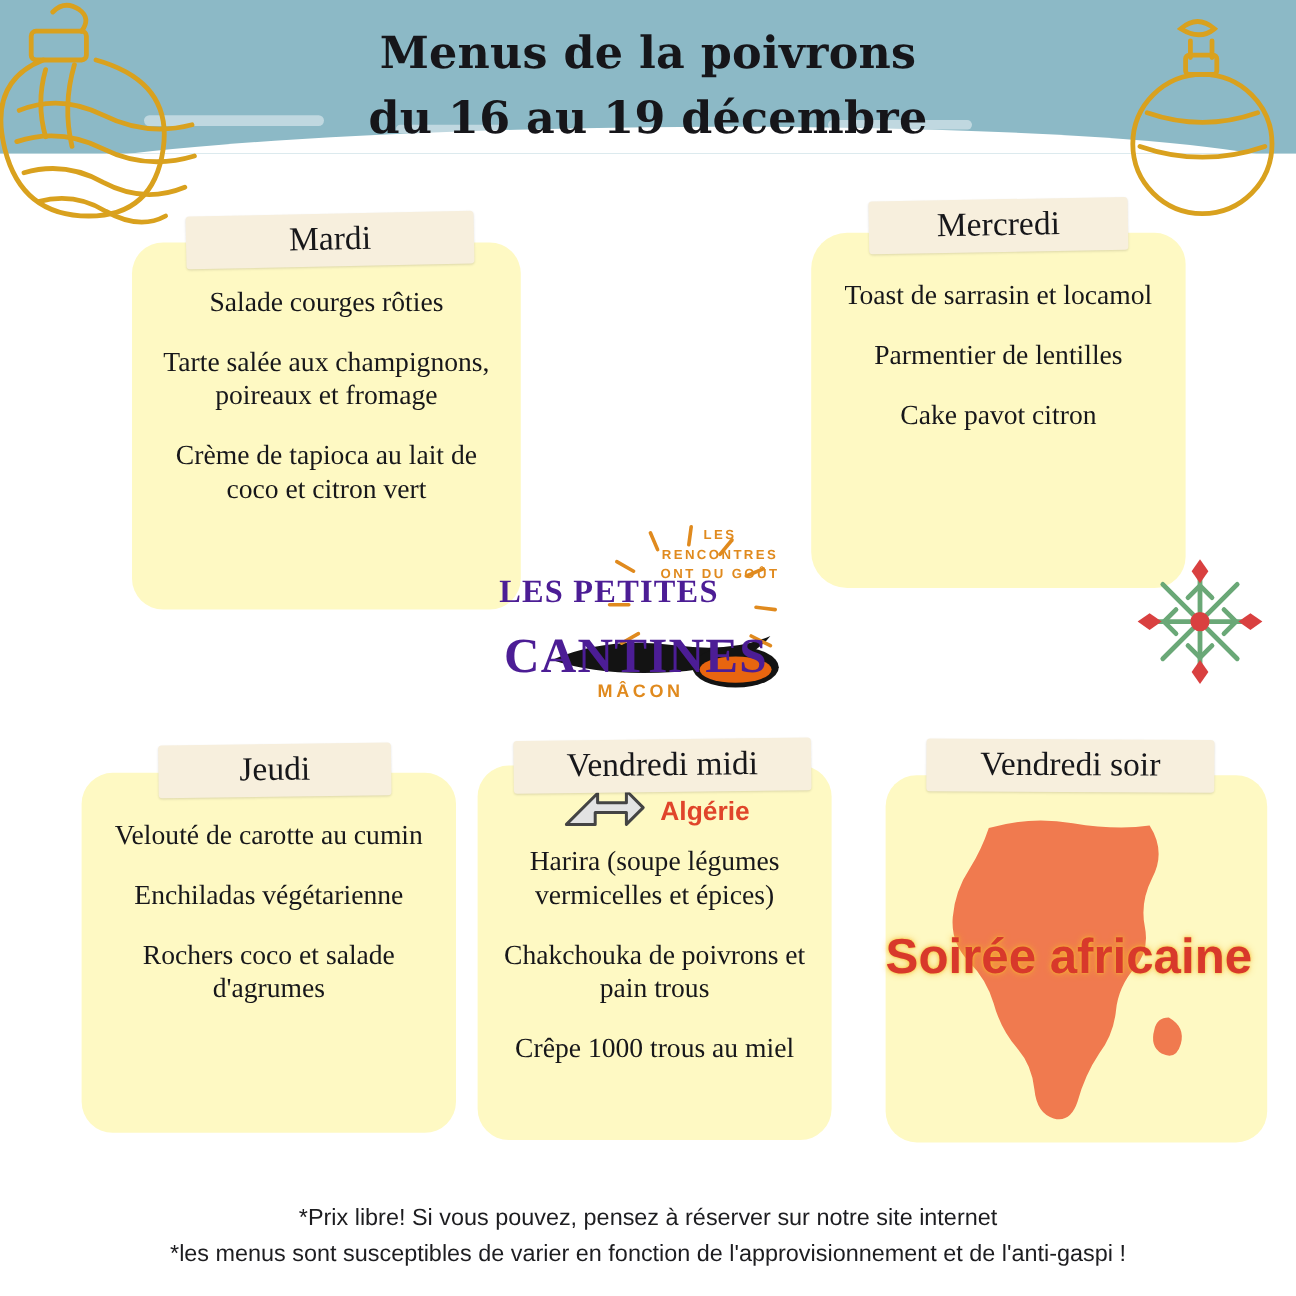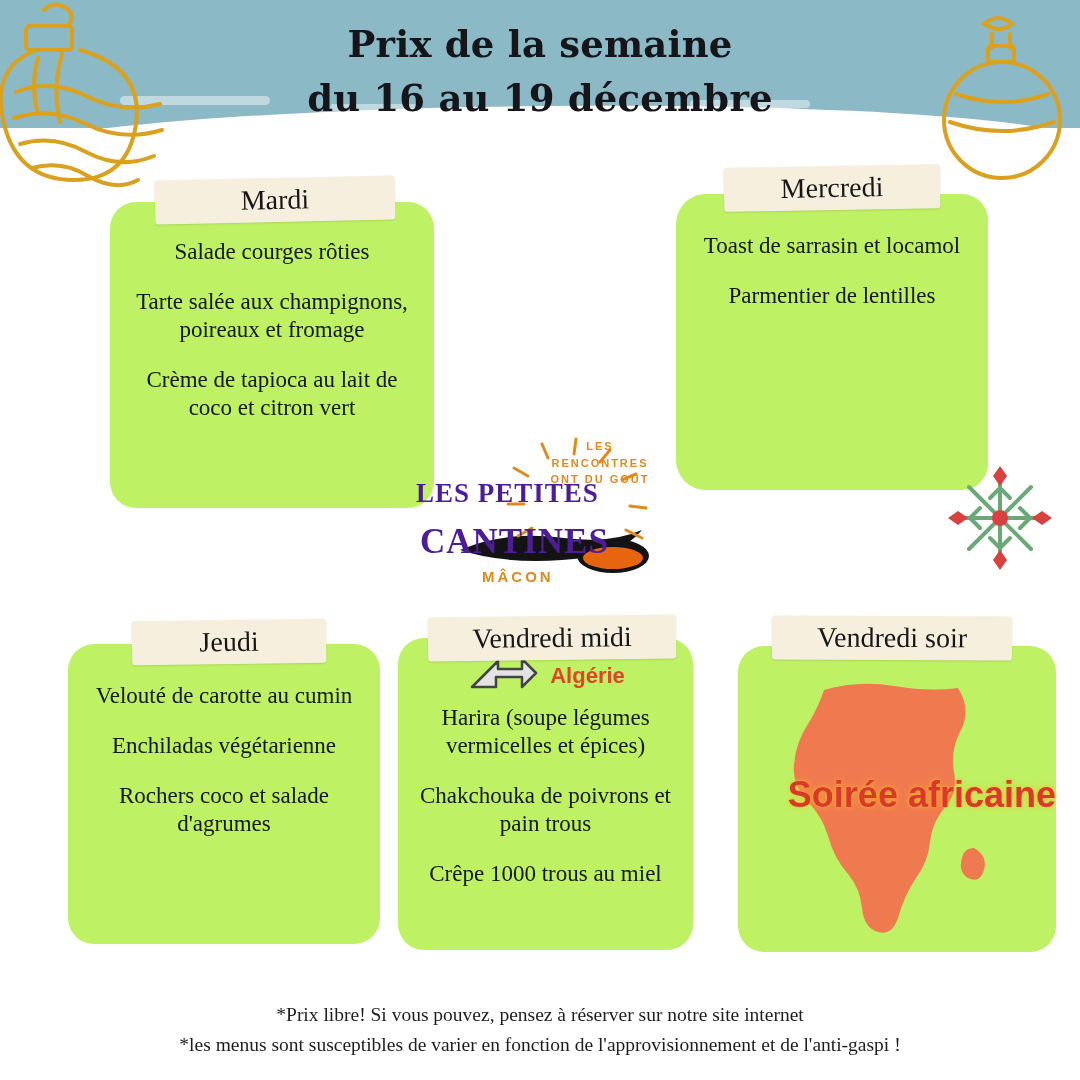--- a/index.html
+++ b/index.html
@@ -64,21 +64,21 @@
   
   .ornament {
     position: absolute;
   }
   .ornament.left  { left: -2px;  top: -4px; }
   .ornament.right { right: 8px;  top: 10px; }
 
   
   .card {
     position: absolute;
-    background: #bef264;
+    background: #fef9c3;
     border-radius: 26px;
     box-sizing: border-box;
     text-align: center;
     color: #17171a;
   }
   .card-body {
     position: absolute;
     left: 0;
     width: 100%;
     padding: 0 14px;
@@ -146,24 +146,24 @@
   .africa-wrap {
     position: absolute;
     left: 0; top: 18px;
     width: 100%;
     height: 270px;
   }
   .soiree-text {
     position: absolute;
     left: 0; top: 128px;
     width: 100%;
-    text-align: right;
+    text-align: left;
     font-family: "Liberation Sans", sans-serif;
     font-weight: bold;
-    font-size: 36px;
+    font-size: 41px;
     color: #d8392b;
     text-shadow: 0 0 2px rgba(246,188,45,0.9), 0 0 6px rgba(246,188,45,0.8);
     z-index: 3;
   }
 
   
   .logo {
     position: absolute;
     left: 408px;
     top: 432px;
@@ -171,24 +171,24 @@
     height: 168px;
   }
   .logo-line1, .logo-line2 {
     position: absolute;
     font-family: Liberation Serif, serif;
     font-weight: bold;
     color: #4c1d95;
     letter-spacing: 1px;
   }
   .logo-line1 { left: 8px;  top: 46px; font-size: 27px; }
-  .logo-line2 { left: 12px; top: 90px; font-size: 35px; }
+  .logo-line2 { left: 12px; top: 90px; font-size: 41px; }
   .logo-city  {
     position: absolute;
-    left: 74px; top: 136px;
+    left: 90px; top: 136px;
     font-family: "Liberation Sans", sans-serif;
     font-weight: bold;
     font-size: 15px;
     letter-spacing: 3px;
     color: #e08a1e;
   }
   .logo-tag {
     position: absolute;
     left: 128px; top: 6px;
     width: 128px;
@@ -204,37 +204,37 @@
   
   .snowflake { position: absolute; left: 944px; top: 462px; }
 
   
   .footer {
     position: absolute;
     left: 0;
     top: 1000px;
     width: 1080px;
     text-align: center;
-    font-family: Liberation Serif, serif;
+    font-family: Liberation Sans, sans-serif;
     font-size: 19.5px;
     color: #1d1d20;
     line-height: 1.55;
   }
 </style>
 </head>
 <body>
 
 <div class="header-band">
   <div class="band-streak s1"></div>
   <div class="band-streak s2"></div>
   <div class="band-streak s3"></div>
 </div>
 
 <div class="title-wrap">
-  <div class="title-line">Prix de la semaine</div>
+  <div class="title-line">Menus de la poivrons</div>
   <div class="title-line">du 16 au 19 décembre</div>
 </div>
 
 <div class="ornament left">
   <svg width="190" height="210" viewBox="0 0 190 210" fill="none">
     <g stroke="#d9a11e" stroke-width="4" fill="none" stroke-linecap="round">
       <path d="M46 14 q10 -10 22 -2 q10 7 2 18"></path>
       <rect x="28" y="30" width="46" height="24" rx="4"></rect>
       <path d="M38 54 q-46 18 -32 74 q14 56 70 56 q54 0 62 -56 q8 -56 -56 -74"></path>
       <path d="M18 96 q34 -14 70 4 q36 18 74 8"></path>
@@ -266,20 +266,21 @@
     <p class="dish">Tarte salée aux champignons, poireaux et fromage</p>
     <p class="dish">Crème de tapioca au lait de coco et citron vert</p>
   </div>
 </div>
 <div class="tape" id="tape-mardi">Mardi</div>
 
 <div class="card" id="card-mercredi">
   <div class="card-body" id="body-mercredi">
     <p class="dish">Toast de sarrasin et locamol</p>
     <p class="dish">Parmentier de lentilles</p>
+    <p class="dish">Cake pavot citron</p>
   </div>
 </div>
 <div class="tape" id="tape-mercredi">Mercredi</div>
 
 <div class="logo">
   <div class="logo-tag">LES RENCONTRES ONT DU GOÛT</div>
   <svg width="262" height="168" viewBox="0 0 262 168" style="position:absolute;left:0;top:0;">
     <g>
       <path d="M52 118 q46 -20 104 -12 q46 6 78 -8 q-20 26 -80 30 q-60 4 -102 -10z" fill="#131313"></path>
       <ellipse cx="205" cy="124" rx="36" ry="17" fill="#131313"></ellipse>

